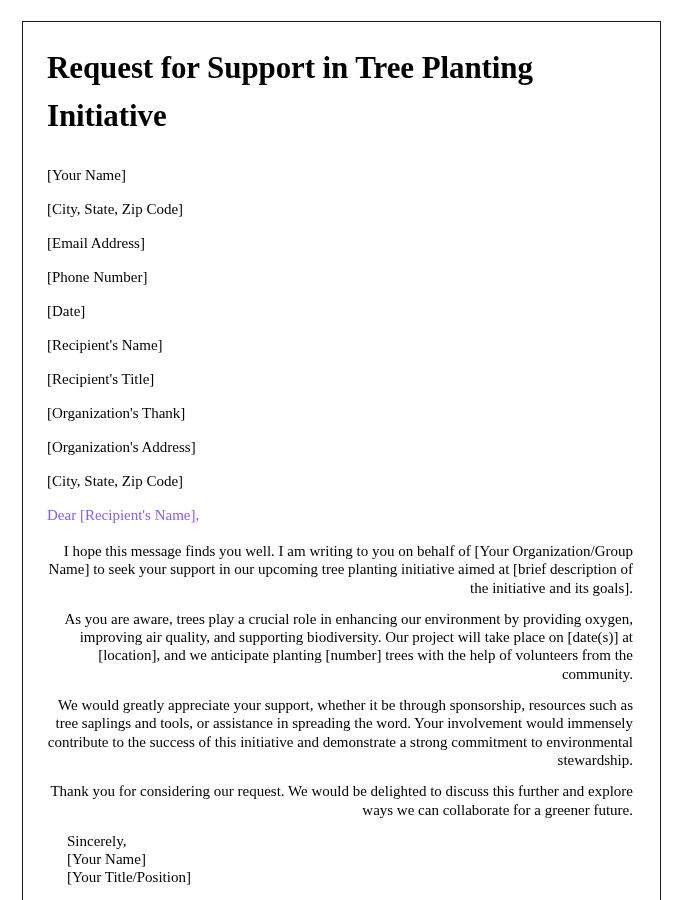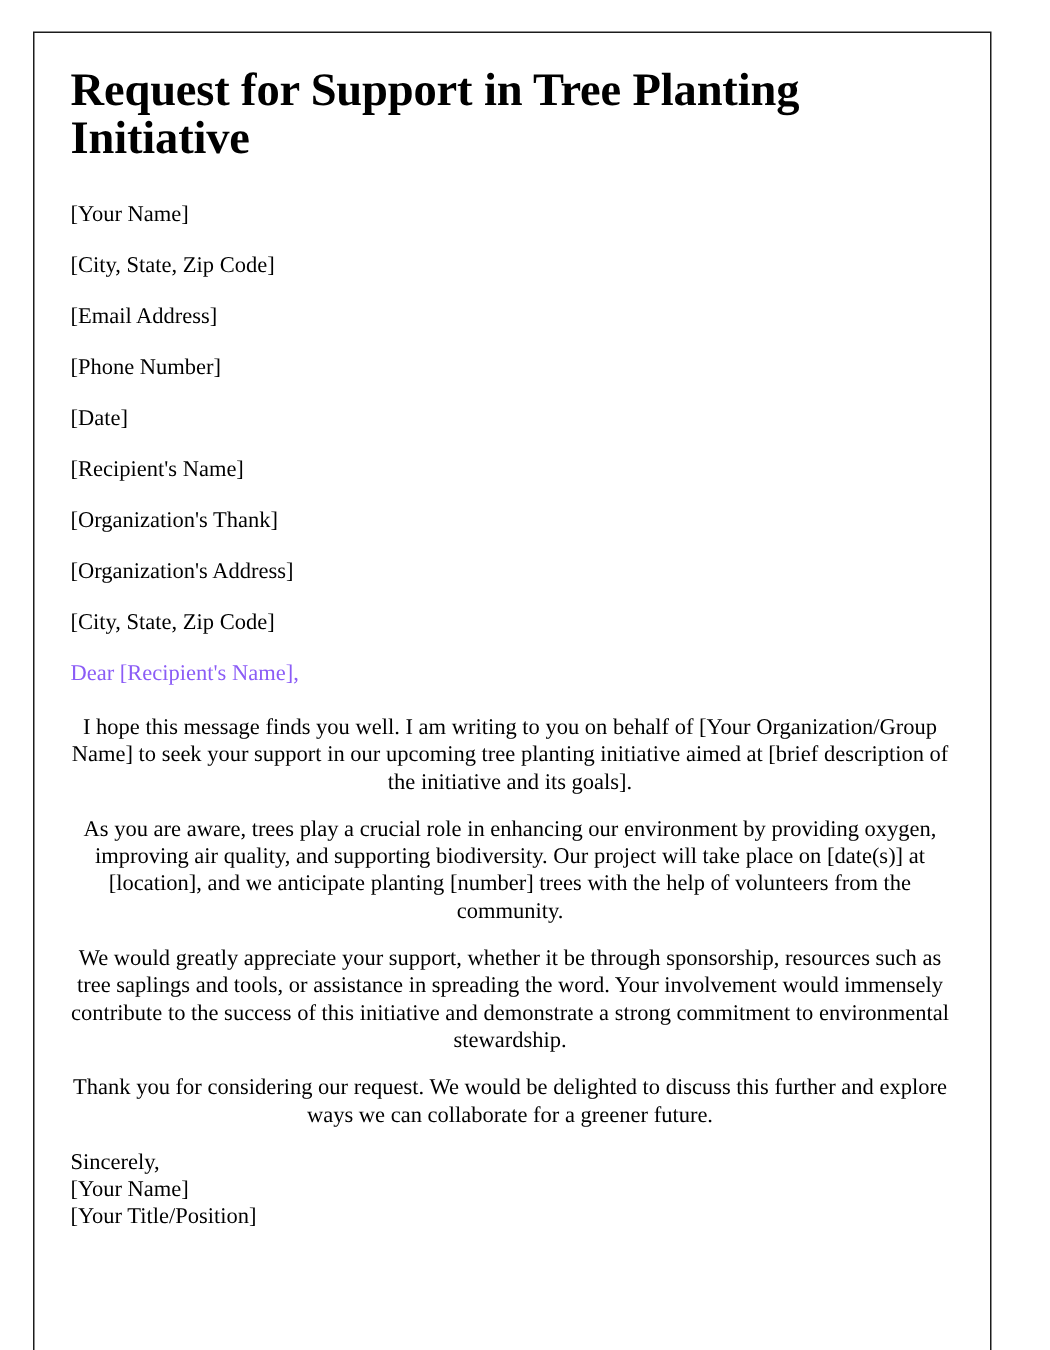--- a/index.html
+++ b/index.html
@@ -32,21 +32,21 @@
     position: absolute;
     left: 24px;
     top: 22px;
     width: 586px;
   }
 
   .doc-title {
     font-family: "Liberation Serif", "DejaVu Serif", serif;
     font-size: 31px;
     font-weight: bold;
-    line-height: 32px;
+    line-height: 48px;
     letter-spacing: -0.1px;
     margin: 0 0 26px 0;
     color: #000000;
   }
 
   .field-line {
     font-size: 15px;
     line-height: 18px;
     margin: 0 0 16px 0;
     color: #000000;
@@ -58,25 +58,26 @@
     line-height: 18px;
     margin: 0 0 18px 0;
     color: #8b5cf6;
   }
 
   .body-para {
     font-size: 15px;
     line-height: 18.3px;
     margin: 0 0 13px 0;
     color: #000000;
-    text-align: center;
+    text-align: right;
   }
 
   .sign-off-block {
     margin-top: 9px;
+    margin-left: 20px;
   }
 
   .sign-off-line {
     font-size: 15px;
     line-height: 18.3px;
     margin: 0;
     color: #000000;
   }
 </style>
 </head>
@@ -90,20 +91,21 @@
     <div>
       <p class="field-line">[Your Name]</p>
       <p class="field-line">[City, State, Zip Code]</p>
       <p class="field-line">[Email Address]</p>
       <p class="field-line">[Phone Number]</p>
       <p class="field-line">[Date]</p>
     </div>
 
     <div>
       <p class="field-line">[Recipient's Name]</p>
+      <p class="field-line">[Recipient's Title]</p>
       <p class="field-line">[Organization's Thank]</p>
       <p class="field-line">[Organization's Address]</p>
       <p class="field-line">[City, State, Zip Code]</p>
     </div>
 
     <p class="salutation">Dear [Recipient's Name],</p>
 
     <div>
       <p class="body-para">I hope this message finds you well. I am writing to you on behalf of [Your Organization/Group Name] to seek your support in our upcoming tree planting initiative aimed at [brief description of the initiative and its goals].</p>
       <p class="body-para">As you are aware, trees play a crucial role in enhancing our environment by providing oxygen, improving air quality, and supporting biodiversity. Our project will take place on [date(s)] at [location], and we anticipate planting [number] trees with the help of volunteers from the community.</p>

